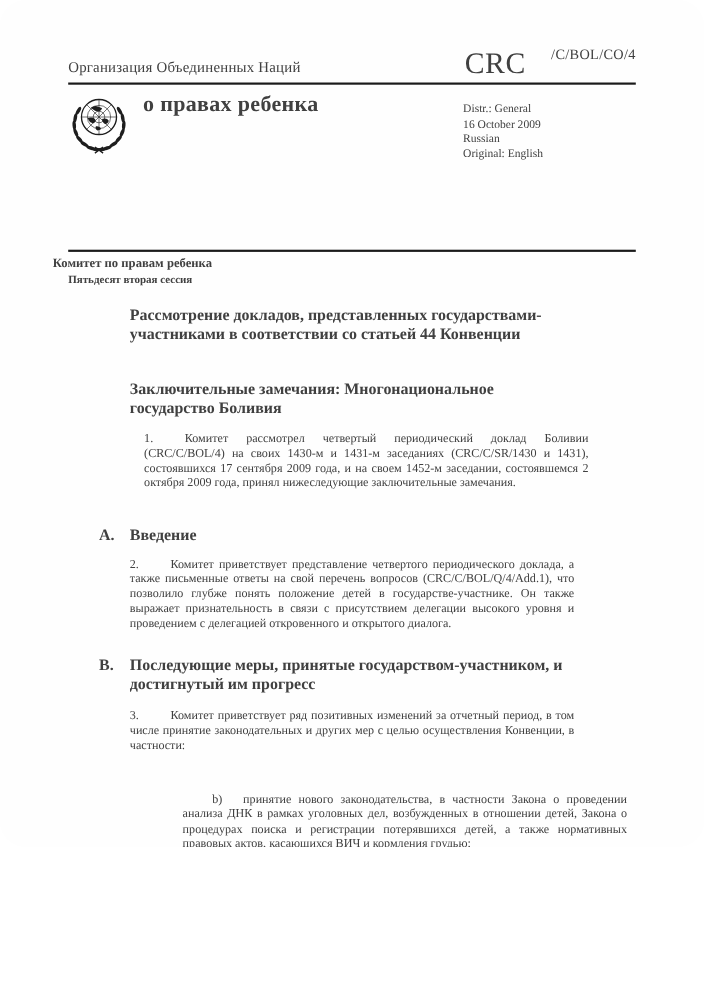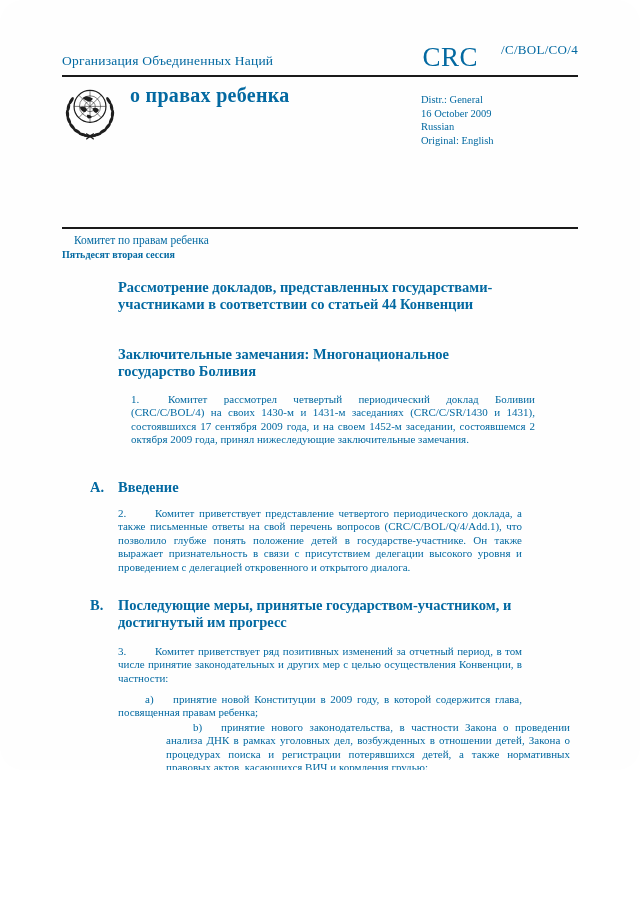--- a/index.html
+++ b/index.html
@@ -1,32 +1,32 @@
 <!DOCTYPE html>
 <html lang="ru"><head>
 <meta charset="utf-8">
 <style>
   html,body{margin:0;padding:0;background:#ffffff;}
   .page{
     position:relative;width:640px;height:770px;background:#fefefe;
-    font-family:"Liberation Serif","DejaVu Serif",serif;color:#0369a1;
+    font-family:"Liberation Serif","DejaVu Serif",serif;color:#404040;
     overflow:hidden;
     border-radius:23px;
   }
   .rule{position:absolute;left:62px;width:516px;height:2px;background:#1a1a1a;}
   .rule1{top:75px;}
   .rule2{top:227px;}
   .org-name{position:absolute;left:62px;top:53px;font-size:13.5px;letter-spacing:.2px;}
   .doc-symbol{position:absolute;right:62px;top:42px;display:flex;align-items:flex-start;}
   .sym-main{font-size:27px;letter-spacing:.5px;}
   .sym-suffix{font-size:13px;letter-spacing:.3px;margin-left:23px;}
   .emblem{position:absolute;left:60px;top:82px;width:60px;height:60px;}
   .masthead{position:absolute;left:130px;top:82px;font-size:20px;font-weight:bold;line-height:26px;letter-spacing:.3px;}
   .distr{position:absolute;left:421px;top:93px;font-size:10.5px;line-height:13.5px;}
-  .committee-name{position:absolute;left:74px;top:234px;font-size:11.5px;font-weight:normal;}
+  .committee-name{position:absolute;left:48px;top:234px;font-size:11.5px;font-weight:bold;}
   .committee-session{position:absolute;left:62px;top:249px;font-size:10px;font-weight:bold;text-align:center;}
   .title{position:absolute;left:118px;font-weight:bold;font-size:14.5px;line-height:17px;}
   .t1{top:279px;max-width:380px;}
   .t2{top:346px;max-width:390px;}
   .sec-heading{position:absolute;left:118px;font-weight:bold;font-size:14.5px;line-height:17px;max-width:430px;}
   .sec-letter{position:absolute;left:-28px;}
   .secA{top:479px;}
   .secB{top:597px;}
   .body{position:absolute;left:118px;width:404px;font-size:11px;line-height:13.4px;
         text-align:justify;margin:0;hyphens:auto;-webkit-hyphens:auto;}
@@ -125,19 +125,18 @@
   </div>
 
   <p class="body p2"><span class="pnum">2.</span><span>Комитет приветствует представление четвертого периодического доклада, а также письменные ответы на свой перечень вопросов (CRC/C/BOL/Q/4/Add.1), что позволило глубже понять положение детей в государстве-участнике. Он также выражает признательность в связи с присутствием делегации высокого уровня и проведением с делегацией откровенного и открытого диалога.</span></p>
 
   <div class="sec-heading secB">
     <span class="sec-letter">B.</span><span>Последующие меры, принятые государством-участником, и достигнутый им прогресс</span>
   </div>
 
   <p class="body p3"><span class="pnum">3.</span><span>Комитет приветствует ряд позитивных изменений за отчетный период, в том числе принятие законодательных и других мер с целью осуществления Конвенции, в частности:</span></p>
 
-  <p class="body item itemA"><span class="ilabel">a)</span><span>принятие новой Конституции в 2009 году, в которой содержится глава, посвященная правам ребенка;</span></p>
 
   <p class="body item itemB"><span class="ilabel">b)</span><span>принятие нового законодательства, в частности Закона о проведении анализа ДНК в рамках уголовных дел, возбужденных в отношении детей, Закона о процедурах поиска и регистрации потерявшихся детей, а также нормативных правовых актов, касающихся ВИЧ и кормления грудью;</span></p>
 
   <div class="footer">GE.09-45534  (R)  221209  301209</div>
 
 </div>
 
 </body></html>

